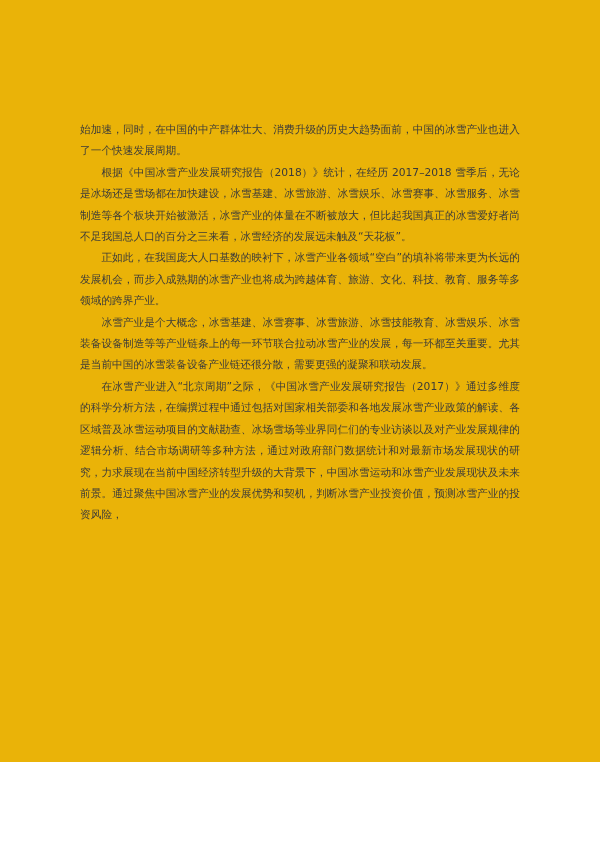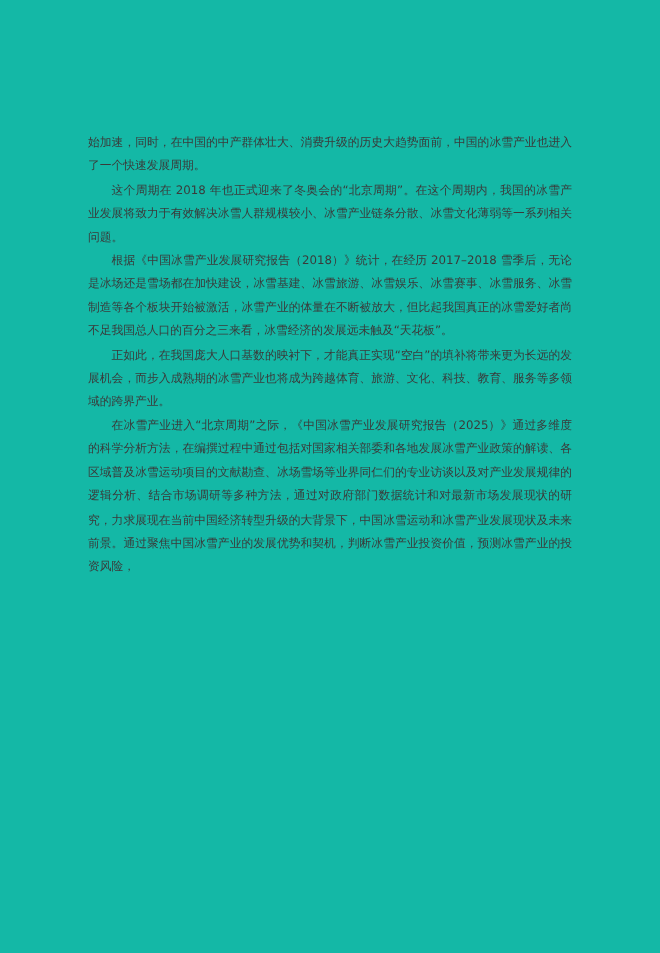--- a/index.html
+++ b/index.html
@@ -3,22 +3,22 @@
 <meta charset="utf-8">
 <style>
   html, body {
     margin: 0;
     padding: 0;
     background: #ffffff;
   }
   .page {
     position: relative;
     width: 600px;
-    height: 866px;
-    background: #14b8a6;
+    height: 762px;
+    background: #eab308;
     overflow: hidden;
     font-family: "DejaVu Sans", sans-serif;
   }
   .text-block {
     position: absolute;
     left: 80px;
     top: 119px;
     width: 440px;
     color: #3a3a3a;
     font-size: 10.7px;
@@ -36,18 +36,18 @@
   .para.no-indent {
     text-indent: 0;
   }
 </style>
 </head>
 <body>
 
 <div class="page">
   <div class="text-block">
     <p class="para no-indent">始加速，同时，在中国的中产群体壮大、消费升级的历史大趋势面前，中国的冰雪产业也进入了一个快速发展周期。</p>
-    <p class="para">这个周期在 2018 年也正式迎来了冬奥会的“北京周期”。在这个周期内，我国的冰雪产业发展将致力于有效解决冰雪人群规模较小、冰雪产业链条分散、冰雪文化薄弱等一系列相关问题。</p>
     <p class="para">根据《中国冰雪产业发展研究报告（2018）》统计，在经历 2017–2018 雪季后，无论是冰场还是雪场都在加快建设，冰雪基建、冰雪旅游、冰雪娱乐、冰雪赛事、冰雪服务、冰雪制造等各个板块开始被激活，冰雪产业的体量在不断被放大，但比起我国真正的冰雪爱好者尚不足我国总人口的百分之三来看，冰雪经济的发展远未触及“天花板”。</p>
-    <p class="para">正如此，在我国庞大人口基数的映衬下，才能真正实现“空白”的填补将带来更为长远的发展机会，而步入成熟期的冰雪产业也将成为跨越体育、旅游、文化、科技、教育、服务等多领域的跨界产业。</p>
-    <p class="para">在冰雪产业进入“北京周期”之际，《中国冰雪产业发展研究报告（2025）》通过多维度的科学分析方法，在编撰过程中通过包括对国家相关部委和各地发展冰雪产业政策的解读、各区域普及冰雪运动项目的文献勘查、冰场雪场等业界同仁们的专业访谈以及对产业发展规律的逻辑分析、结合市场调研等多种方法，通过对政府部门数据统计和对最新市场发展现状的研究，力求展现在当前中国经济转型升级的大背景下，中国冰雪运动和冰雪产业发展现状及未来前景。通过聚焦中国冰雪产业的发展优势和契机，判断冰雪产业投资价值，预测冰雪产业的投资风险，</p>
+    <p class="para">正如此，在我国庞大人口基数的映衬下，冰雪产业各领域“空白”的填补将带来更为长远的发展机会，而步入成熟期的冰雪产业也将成为跨越体育、旅游、文化、科技、教育、服务等多领域的跨界产业。</p>
+    <p class="para">冰雪产业是个大概念，冰雪基建、冰雪赛事、冰雪旅游、冰雪技能教育、冰雪娱乐、冰雪装备设备制造等等产业链条上的每一环节联合拉动冰雪产业的发展，每一环都至关重要。尤其是当前中国的冰雪装备设备产业链还很分散，需要更强的凝聚和联动发展。</p>
+    <p class="para">在冰雪产业进入“北京周期”之际，《中国冰雪产业发展研究报告（2017）》通过多维度的科学分析方法，在编撰过程中通过包括对国家相关部委和各地发展冰雪产业政策的解读、各区域普及冰雪运动项目的文献勘查、冰场雪场等业界同仁们的专业访谈以及对产业发展规律的逻辑分析、结合市场调研等多种方法，通过对政府部门数据统计和对最新市场发展现状的研究，力求展现在当前中国经济转型升级的大背景下，中国冰雪运动和冰雪产业发展现状及未来前景。通过聚焦中国冰雪产业的发展优势和契机，判断冰雪产业投资价值，预测冰雪产业的投资风险，</p>
   </div>
 </div>
 
 </body></html>

